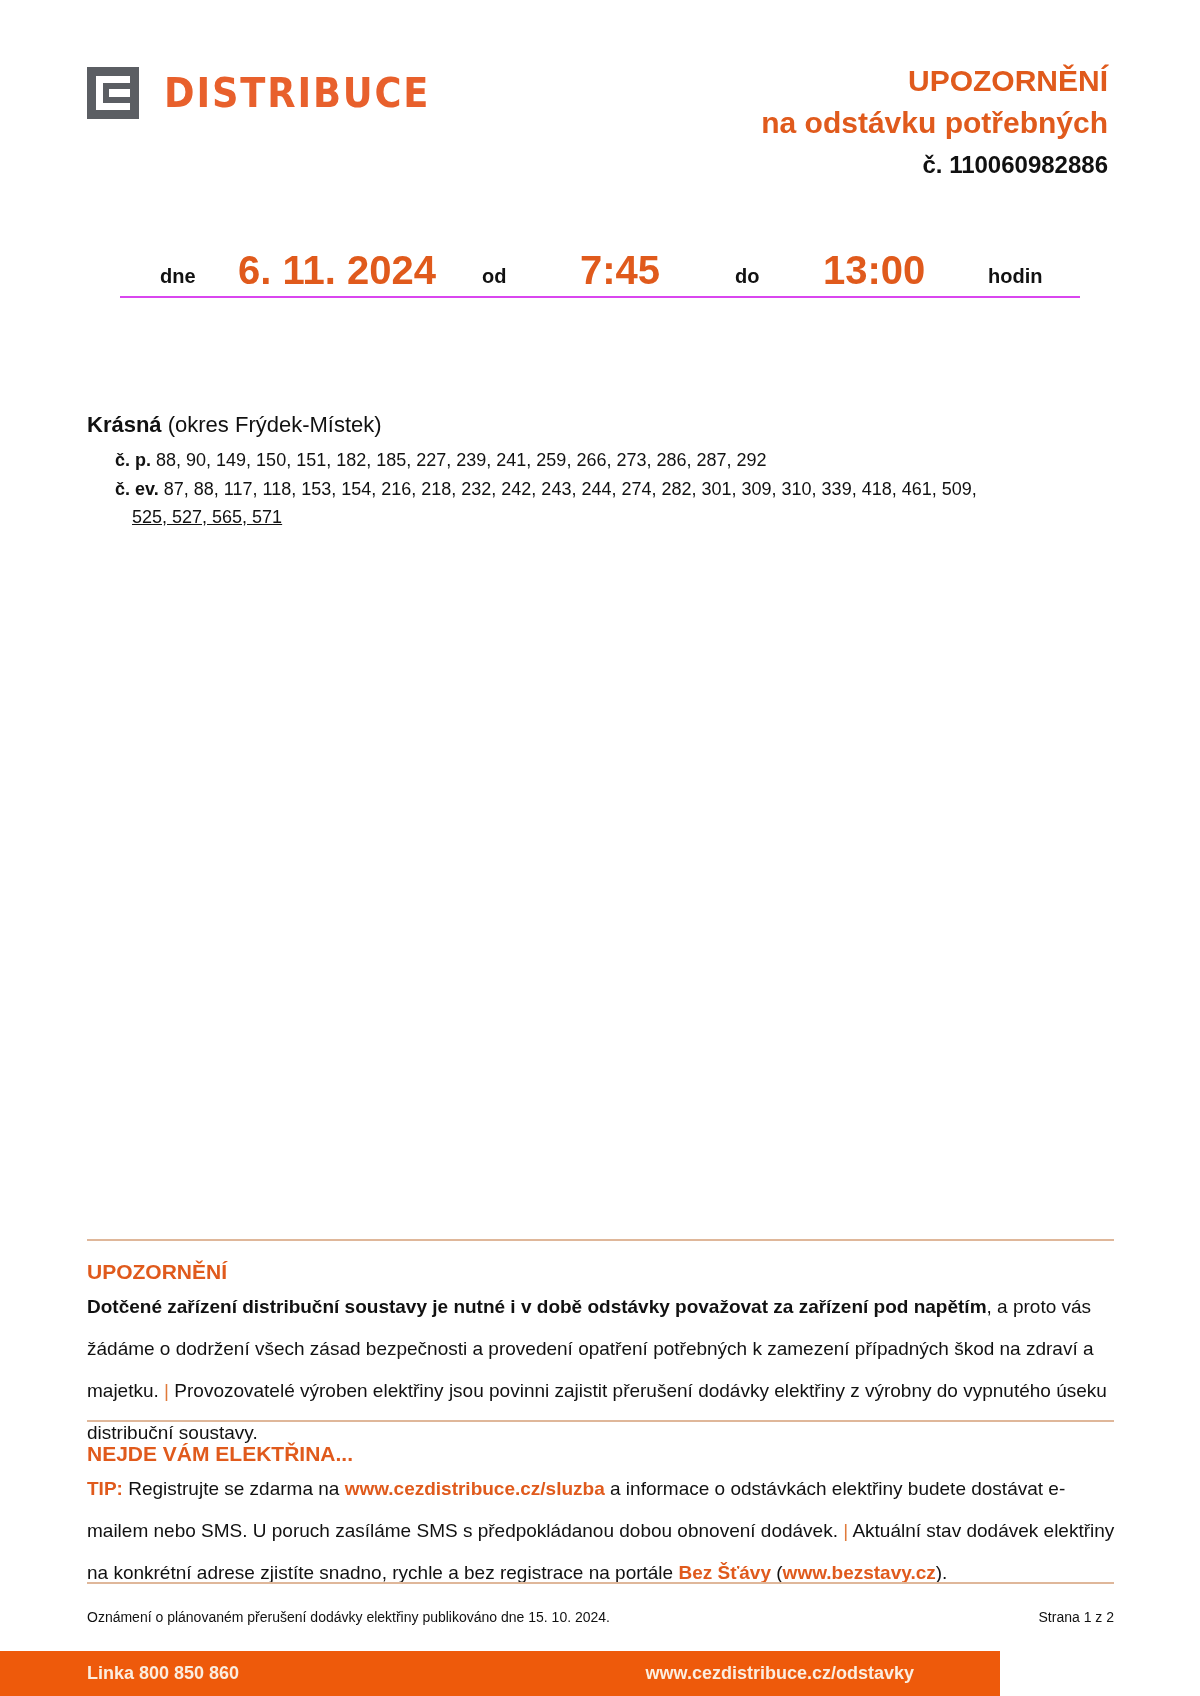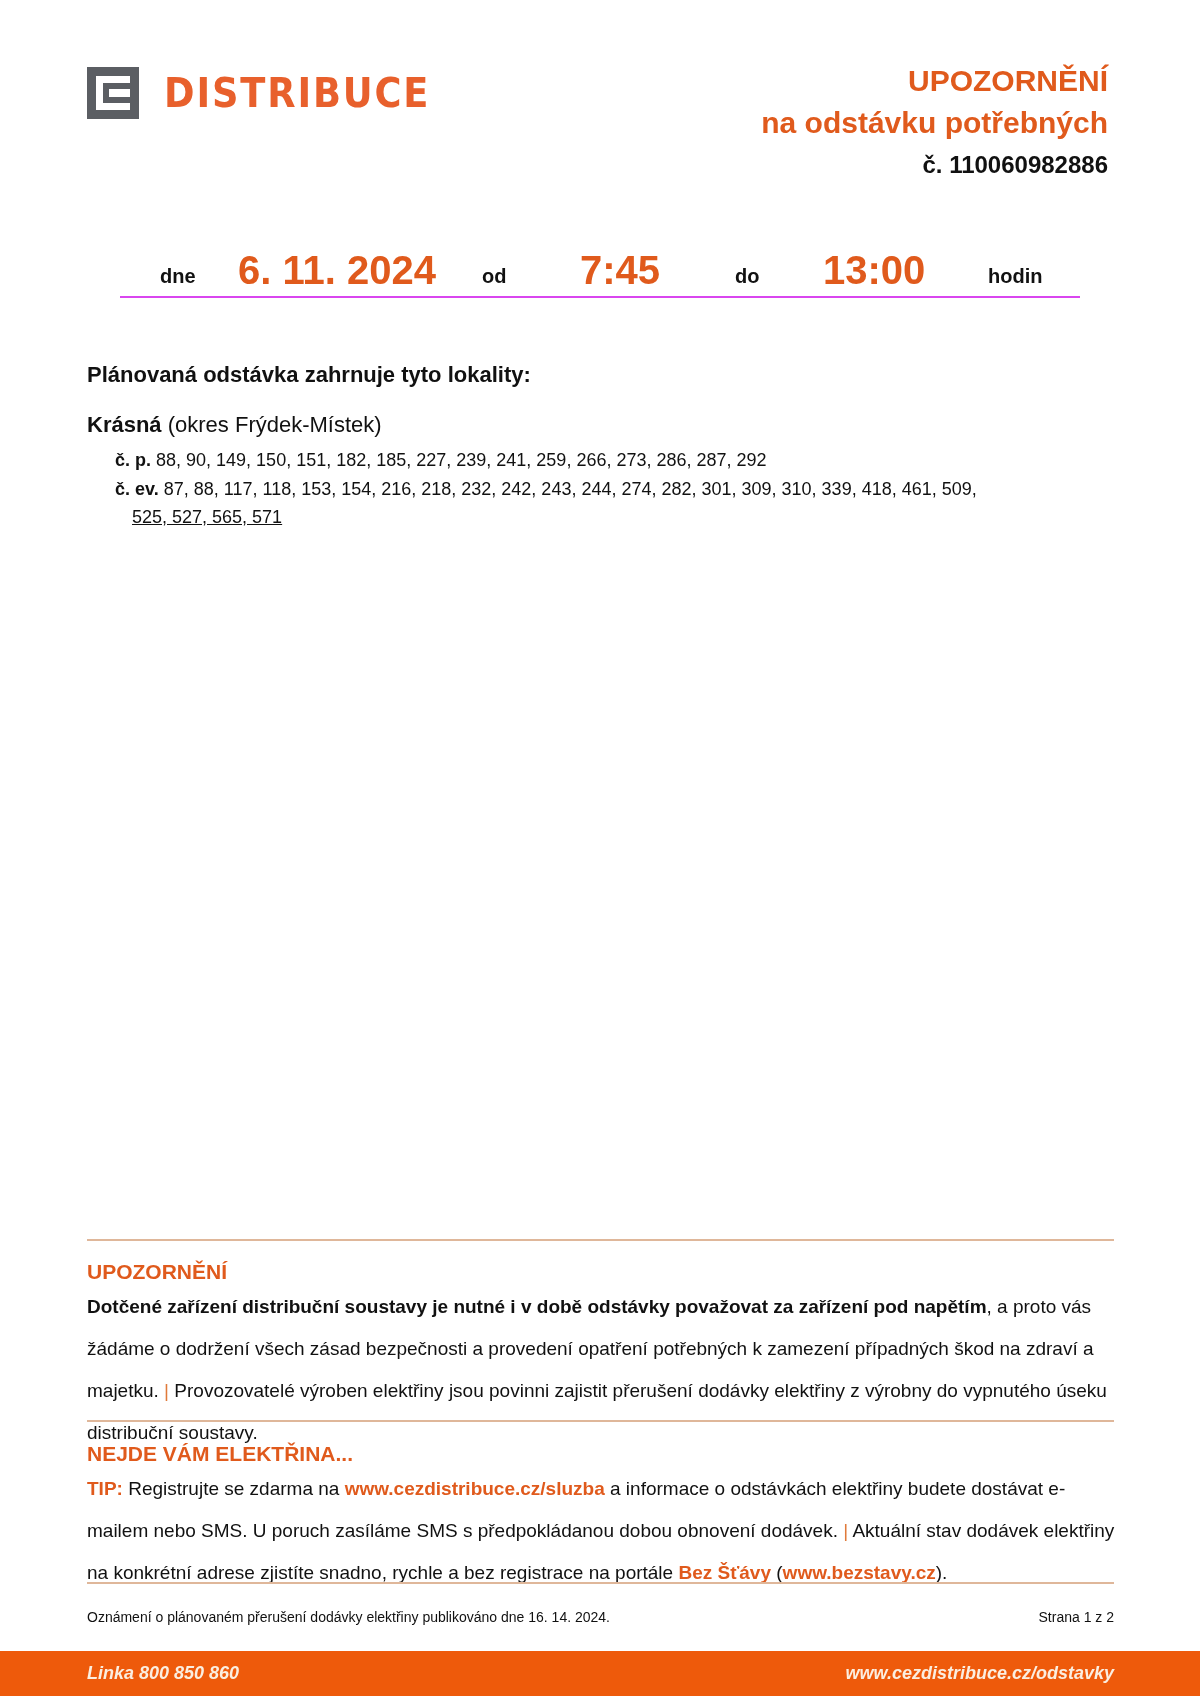--- a/index.html
+++ b/index.html
@@ -88,24 +88,24 @@
       position: absolute; left: 87px; top: 1609px;
       font-size: 14px; color: #111;
     }
     .pagenum {
       position: absolute; right: 86px; top: 1609px;
       font-size: 14px; color: #111;
     }
 
     
     .footer-bar {
-      position: absolute; left: 0; top: 1651px; width: 1200px; height: 45px;
+      position: absolute; left: 0; top: 1651px; width: 1000px; height: 45px;
       background: #ee5a0b;
       color: #fbeee0;
-      font-weight: bold; font-size: 18px; font-style: italic;
+      font-weight: bold; font-size: 18px;
     }
     .footer-bar .hotline { position: absolute; left: 87px; top: 12px; }
     .footer-bar .web { position: absolute; right: 86px; top: 12px; }
   </style>
 </head>
 <body>
 
 <div class="page">
 
   <div class="logo">
@@ -126,21 +126,20 @@
   <div class="date-row">
     <span class="lbl" style="left:40px;">dne</span>
     <span class="val" style="left:118px;">6. 11. 2024</span>
     <span class="lbl" style="left:362px;">od</span>
     <span class="val" style="left:460px;">7:45</span>
     <span class="lbl" style="left:615px;">do</span>
     <span class="val" style="left:703px;">13:00</span>
     <span class="lbl" style="left:868px;">hodin</span>
   </div>
 
-  <div class="loc-heading">Plánovaná odstávka zahrnuje tyto lokality:</div>
 
   <div class="loc-town">
     <b>Krásná</b>
     <span>(okres Frýdek-Místek)</span>
   </div>
 
   <div class="loc-line" style="top:446px;">
     <b>č. p.</b>
     <span>88, 90, 149, 150, 151, 182, 185, 227, 239, 241, 259, 266, 273, 286, 287, 292</span>
   </div>
@@ -159,21 +158,21 @@
 
   <div class="divider" style="top:1420px;"></div>
 
   <div class="block" style="top:1440px;">
     <div class="block-title">NEJDE VÁM ELEKTŘINA...</div>
     <div class="block-body"><span class="orange">TIP:</span><span> Registrujte se zdarma na </span><span class="orange">www.cezdistribuce.cz/sluzba</span><span> a informace o odstávkách elektřiny budete dostávat e-mailem nebo SMS. U poruch zasíláme SMS s předpokládanou dobou obnovení dodávek. </span><span class="sep">|</span><span> Aktuální stav dodávek elektřiny na konkrétní adrese zjistíte snadno, rychle a bez registrace na portále </span><span class="orange">Bez Šťávy</span><span> (</span><span class="orange">www.bezstavy.cz</span><span>).</span></div>
   </div>
 
   <div class="divider" style="top:1582px;"></div>
 
-  <div class="pub">Oznámení o plánovaném přerušení dodávky elektřiny publikováno dne 16. 14. 2024.</div>
+  <div class="pub">Oznámení o plánovaném přerušení dodávky elektřiny publikováno dne 15. 10. 2024.</div>
   <div class="pagenum">Strana 1 z 2</div>
 
   <div class="footer-bar">
     <span class="hotline">Linka 800 850 860</span>
     <span class="web">www.cezdistribuce.cz/odstavky</span>
   </div>
 
 </div>
 
 </body></html>

